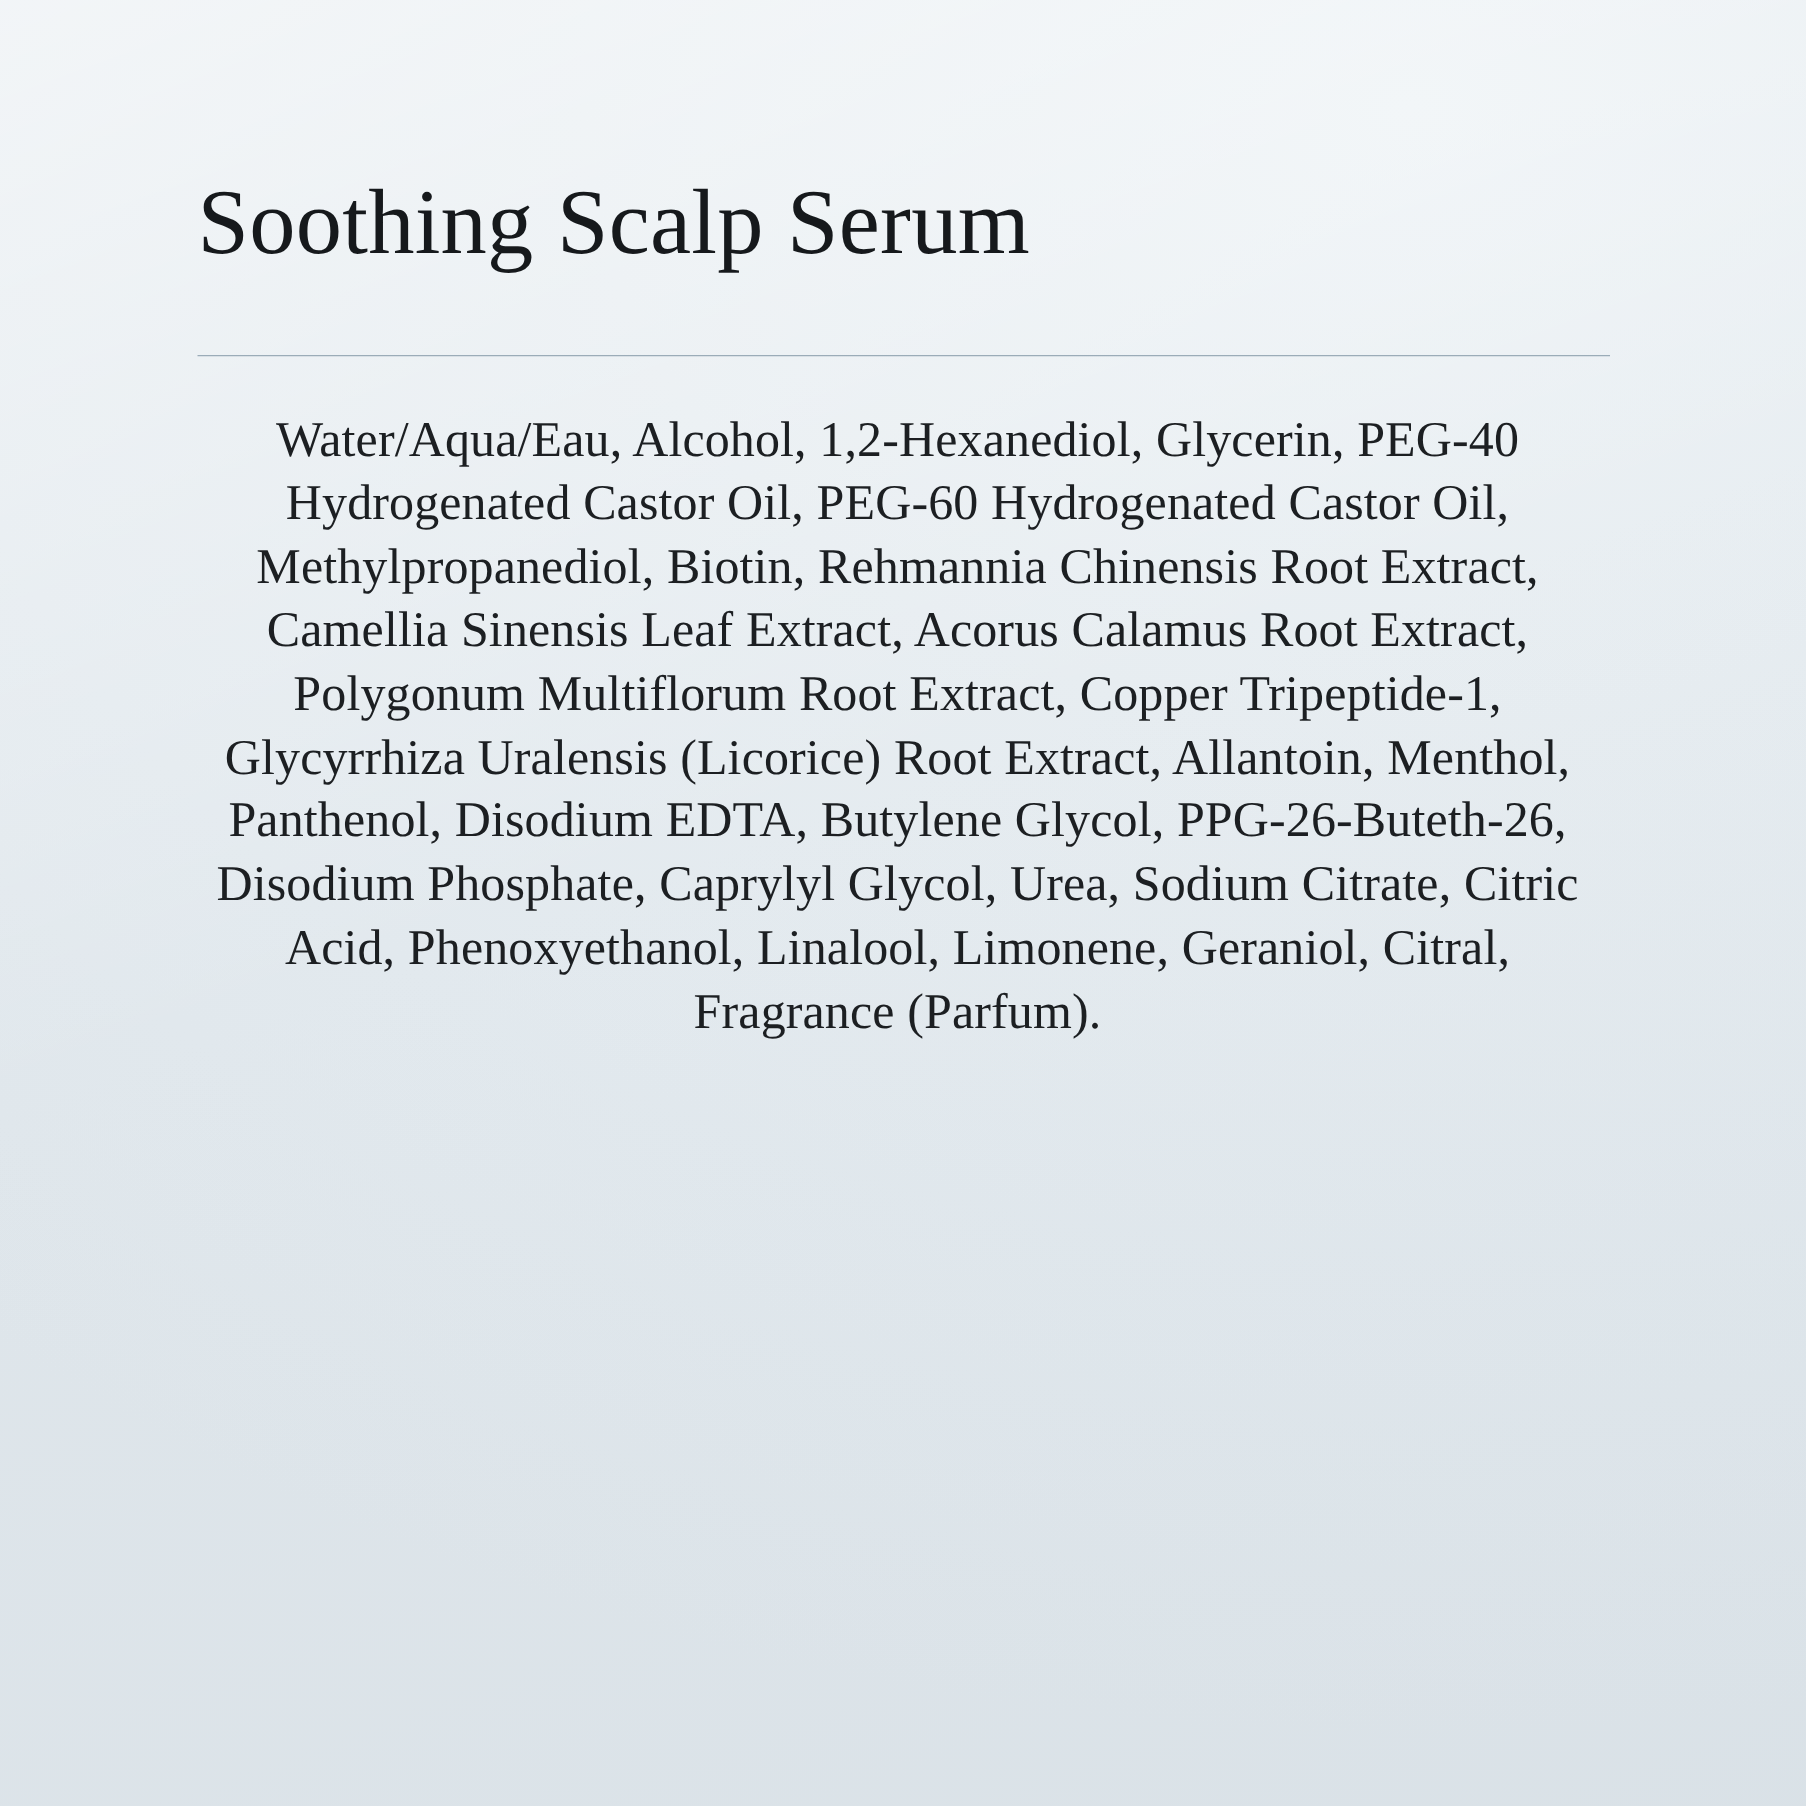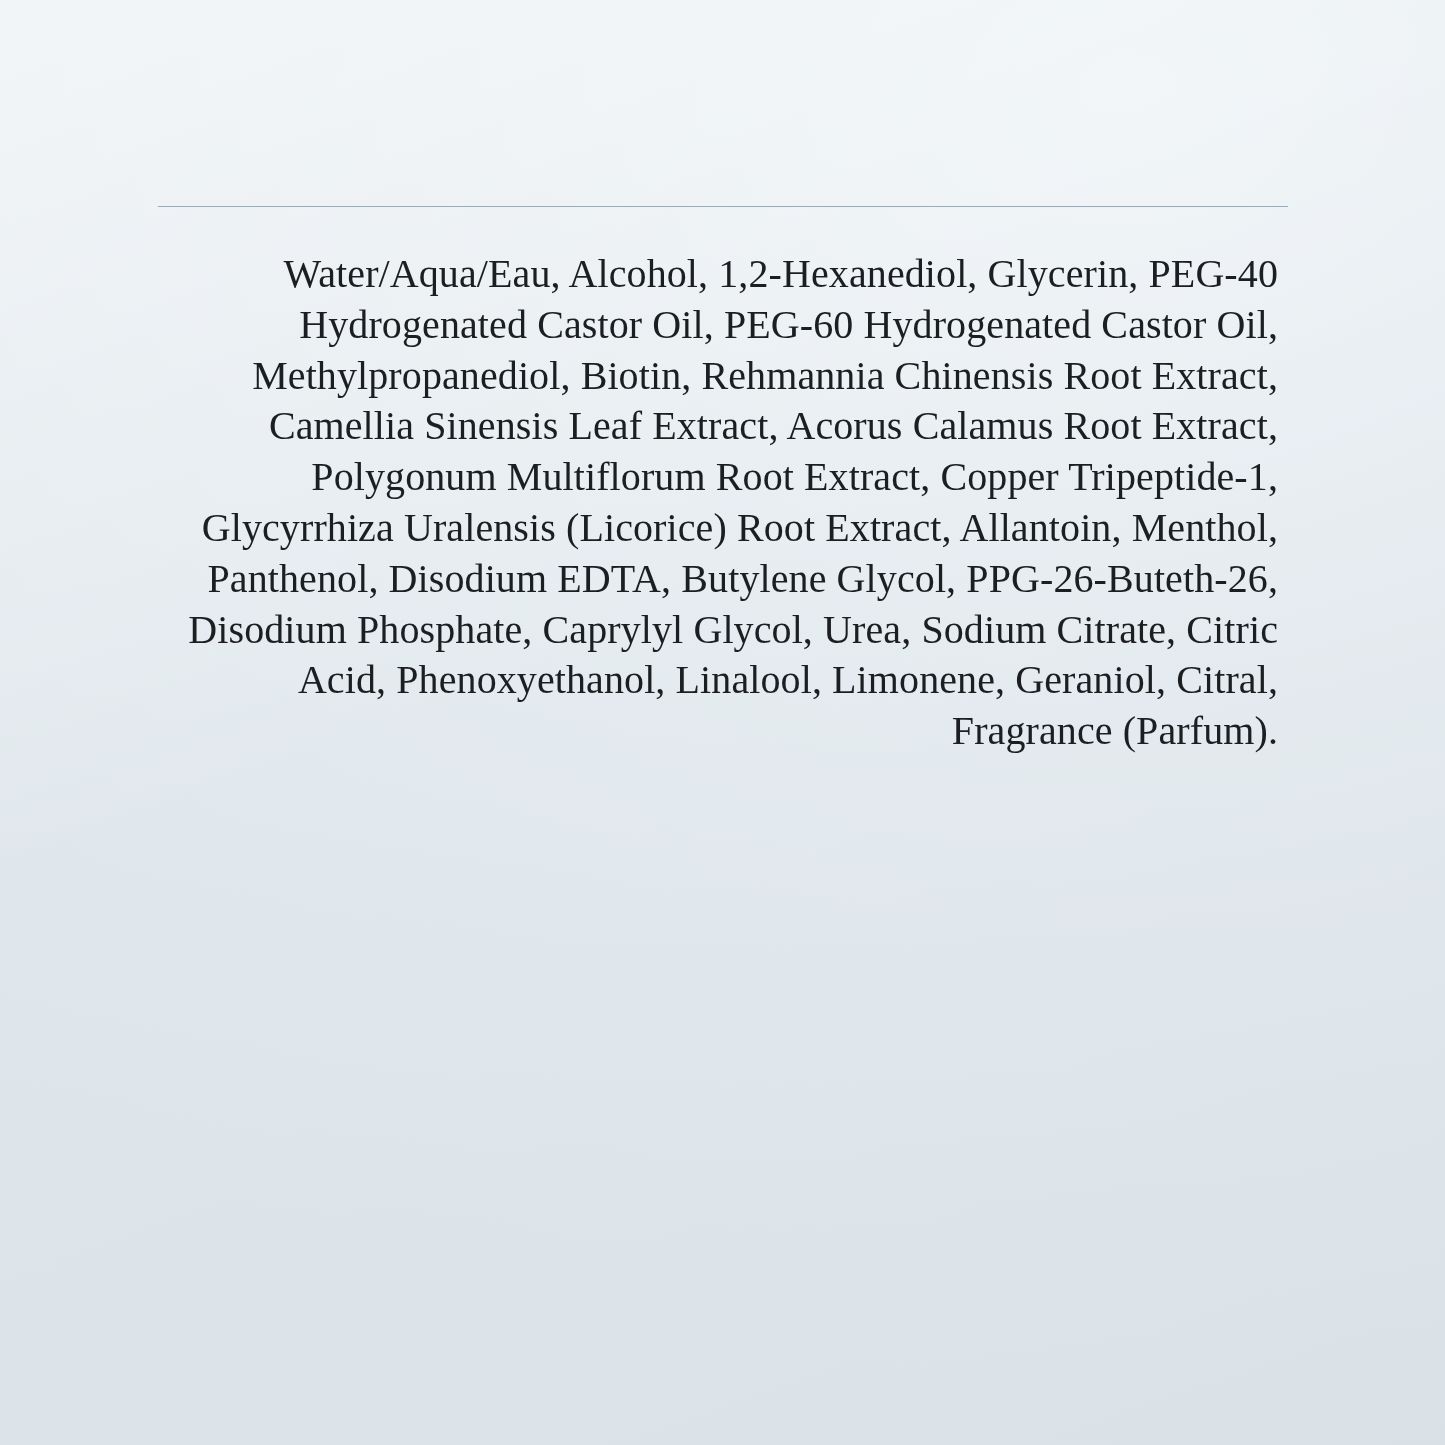--- a/index.html
+++ b/index.html
@@ -58,29 +58,30 @@
     text-transform: uppercase;
   }
   .ingredients-body {
     margin-top: 42px;
     width: 1120px;
     font-family: "Liberation Serif", serif;
     font-size: 40px;
     line-height: 1.27;
     color: #1c1f22;
     letter-spacing: 0.1px;
-    text-align: right;
+    text-align: center;
   }
 </style>
 </head>
 <body>
 
 <div class="page">
   <div class="content">
 
+    <h1 class="product-title">Soothing Scalp Serum</h1>
 
     <div class="divider"></div>
 
 
     <p class="ingredients-body">Water/Aqua/Eau, Alcohol, 1,2-Hexanediol, Glycerin, PEG-40 Hydrogenated Castor Oil, PEG-60 Hydrogenated Castor Oil, Methylpropanediol, Biotin, Rehmannia Chinensis Root Extract, Camellia Sinensis Leaf Extract, Acorus Calamus Root Extract, Polygonum Multiflorum Root Extract, Copper Tripeptide-1, Glycyrrhiza Uralensis (Licorice) Root Extract, Allantoin, Menthol, Panthenol, Disodium EDTA, Butylene Glycol, PPG-26-Buteth-26, Disodium Phosphate, Caprylyl Glycol, Urea, Sodium Citrate, Citric Acid, Phenoxyethanol, Linalool, Limonene, Geraniol, Citral, Fragrance (Parfum).</p>
 
   </div>
 </div>
 
 </body></html>

